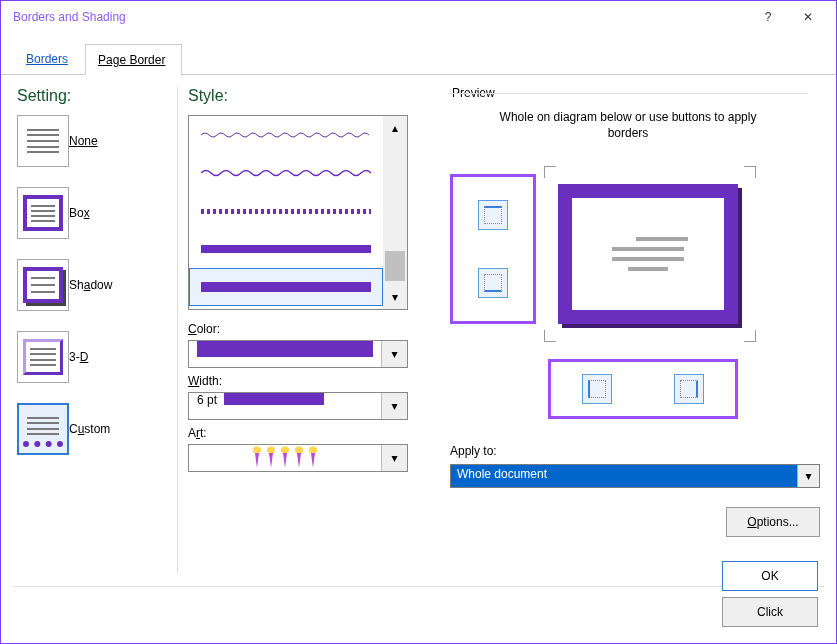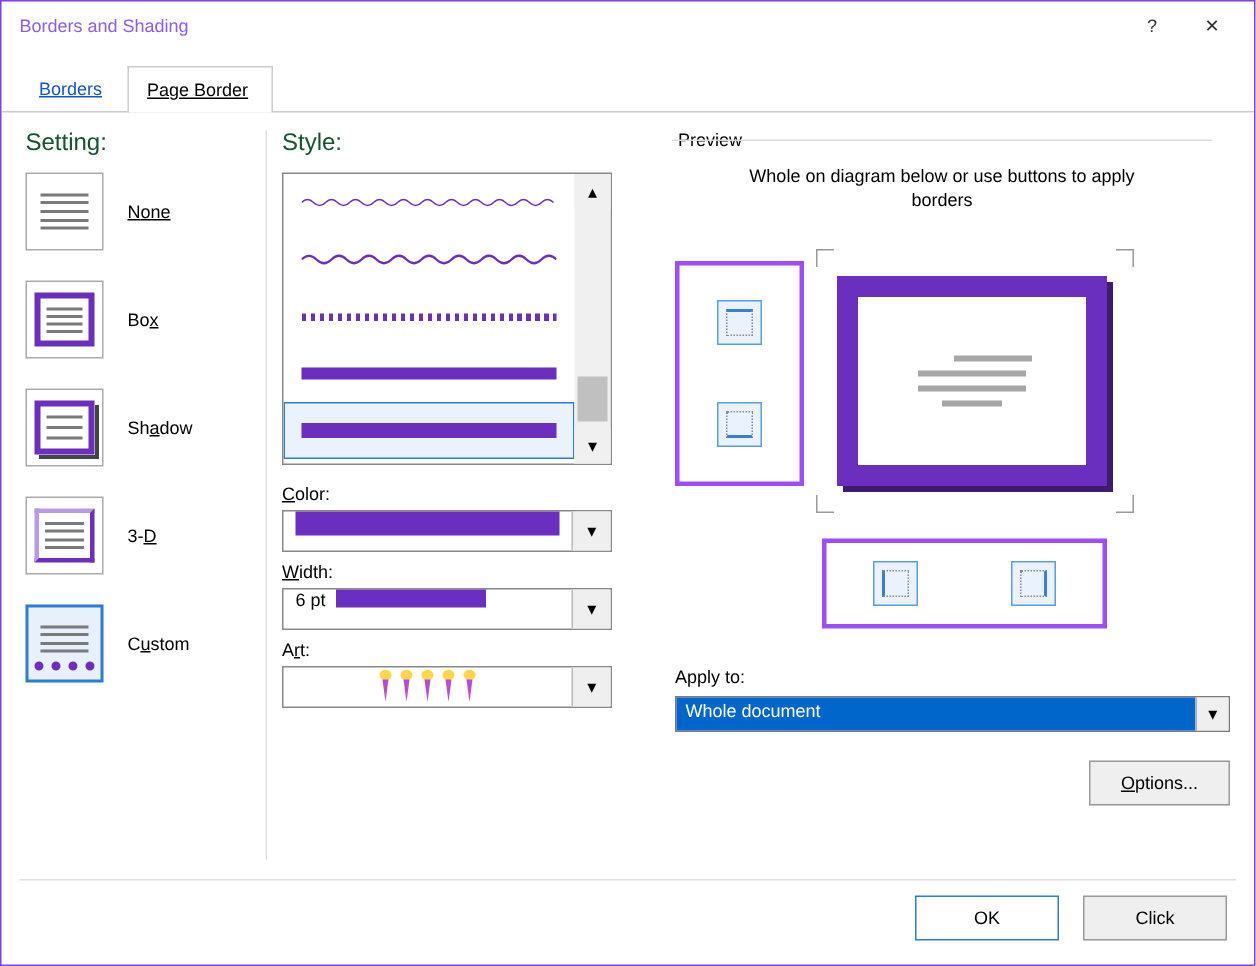--- a/index.html
+++ b/index.html
@@ -13,21 +13,21 @@
     .tab { padding: 8px 16px; border: 1px solid transparent; border-bottom: none; position: relative; cursor: default; }
     .tab.active { border-color: #ccc; background: #fff; top: 1px; padding-left: 12px; }
     .tab .u { text-decoration: underline; }
     .tab:not(.active) span { color: #1155cc; text-decoration: underline; }
     
     .content { display: flex; padding: 12px 16px; height: 510px; }
     
     
     .col-setting { width: 150px; }
     .section-title { font-size: 16px; color: #14532d; margin-bottom: 10px; }
-    .setting-item { display: flex; align-items: center; margin-bottom: 20px; gap: 16px; }
+    .setting-item { display: flex; align-items: center; margin-bottom: 20px; gap: 0; }
     .setting-icon { width: 52px; height: 52px; border: 1px solid #aaa; background: #fff; display:flex; align-items:center; justify-content:center; position: relative; }
     .setting-icon.selected { border: 2px solid #2e7cd6; background: #e8f0fb; }
     .setting-label span { text-decoration: underline; }
     
     .mini-lines { width: 40px; height: 36px; display: flex; flex-direction: column; justify-content: space-around; padding: 4px; }
     .mini-lines div { height: 2px; background: #7a7a7a; }
     .mini-box-border { border: 4px solid #6b2fbf; }
     .mini-shadow { box-shadow: 3px 3px 0 #444; }
     .mini-3d { border: 3px solid #6b2fbf; border-left-color:#b89be6; border-top-color:#b89be6;}
     .mini-custom { border-bottom: 6px dotted #6b2fbf; }
@@ -84,21 +84,21 @@
     .cm-br { top: 236px; left: 296px; border-bottom:1px solid #999; border-right:1px solid #999; }
     
     .apply-label { position: absolute; left: 2px; top: 350px; }
     .apply-dd { position: absolute; left: 2px; top: 370px; width: 370px; height: 24px; display:flex; border:1px solid #7a7a7a; }
     .apply-dd .value { background: #0066cc; color:#fff; flex:1; padding: 2px 6px; }
     .apply-dd .arrow { width: 22px; background:#efefef; border-left:1px solid #aaa; display:flex;align-items:center;justify-content:center;}
     
     .options-btn { position: absolute; left: 278px; top: 413px; width:94px; height: 30px; border:1px solid #999; background:#efefef; display:flex;align-items:center;justify-content:center;}
     
     
-    .footer { position: absolute; bottom: 16px; right: 18px; display:flex; gap: 16px; }
+    .footer { position: absolute; bottom: 16px; right: 18px; display:flex; gap: 6px; flex-direction: column; }
     .footer button { width: 96px; height: 30px; border:1px solid #999; background:#efefef; cursor:default; font-size:12px;}
     .footer button.primary { border: 1.5px solid #2e7cd6; background:#fff; }
     
     .hr { border-top: 1px solid #e0e0e0; position:absolute; bottom: 56px; left:12px; right:12px; }
   </style>
 </head>
 <body>
 
 <div class="titlebar">
   <div class="title">Borders and Shading</div>

